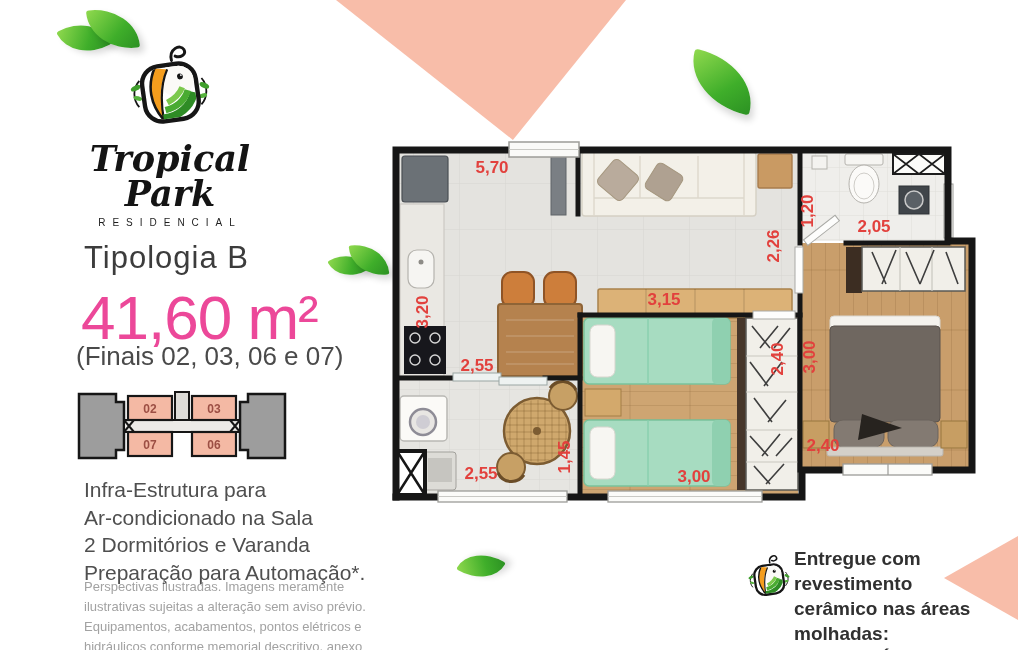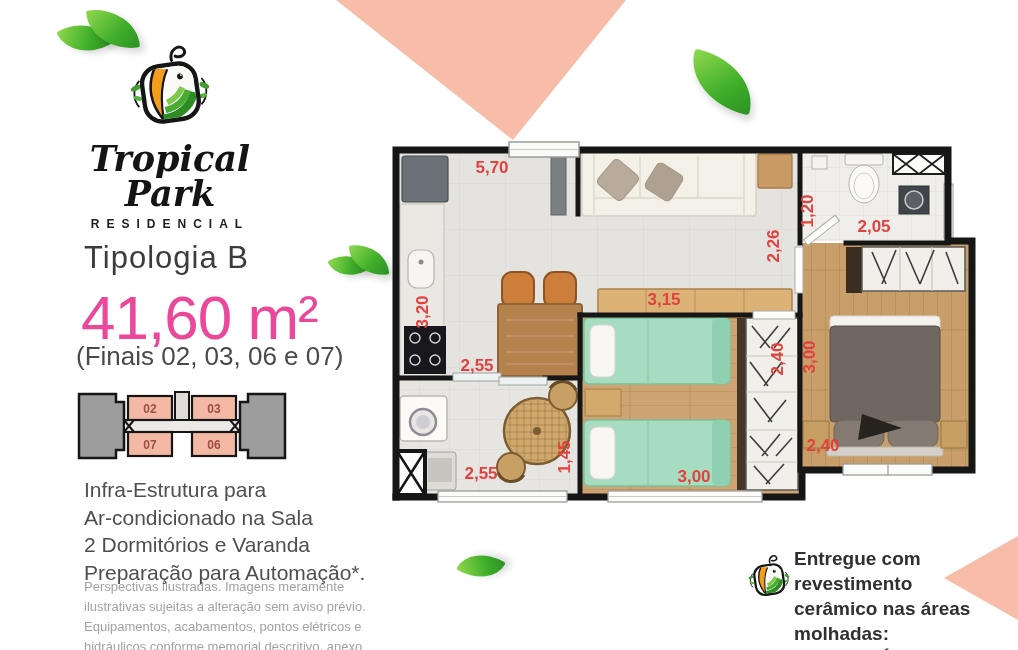--- a/index.html
+++ b/index.html
@@ -10,21 +10,21 @@
   .tri{position:absolute;background:#f8bda9;}
   .tri-top{left:336px;top:0;width:290px;height:140px;clip-path:polygon(0 0,100% 0,61% 100%);}
   .tri-right{left:944px;top:536px;width:74px;height:84px;clip-path:polygon(100% 0,100% 100%,0 50%);}
   .leaf{position:absolute;background:linear-gradient(135deg,#90d94e 0%,#3fae2a 60%,#2c9123 100%);
         border-radius:6% 95% 6% 95%;box-shadow:4px 5px 7px rgba(0,0,0,.16);}
 
   
   .logo-wrap{position:absolute;left:60px;top:40px;width:220px;text-align:center;color:#141414;}
   .logo-script{font-family:"DejaVu Serif",serif;font-style:italic;font-weight:bold;
                font-size:35px;line-height:1;margin-top:2px;letter-spacing:0;}
-  .logo-sub{font-size:12px;font-weight:700;letter-spacing:7px;margin-top:6px;color:#1d1d1d;}
+  .logo-sub{font-size:10px;font-weight:400;letter-spacing:7px;margin-top:6px;color:#1d1d1d;}
 
   .t-title{position:absolute;left:84px;top:240px;font-size:31px;font-weight:400;color:#3c3c3c;letter-spacing:1px;}
   .t-area{position:absolute;left:81px;top:282px;font-size:62px;font-weight:400;color:#ec4899;letter-spacing:-1px;}
   .t-finais{position:absolute;left:76px;top:341px;font-size:26px;font-weight:400;color:#4a4a4a;}
 
   .keyplan{position:absolute;left:76px;top:384px;}
 
   .features{position:absolute;left:84px;top:476px;font-size:21px;color:#4f4f4f;
             line-height:1.32;white-space:pre-line;}
   .disclaimer{position:absolute;left:84px;top:577px;width:292px;font-size:13px;

